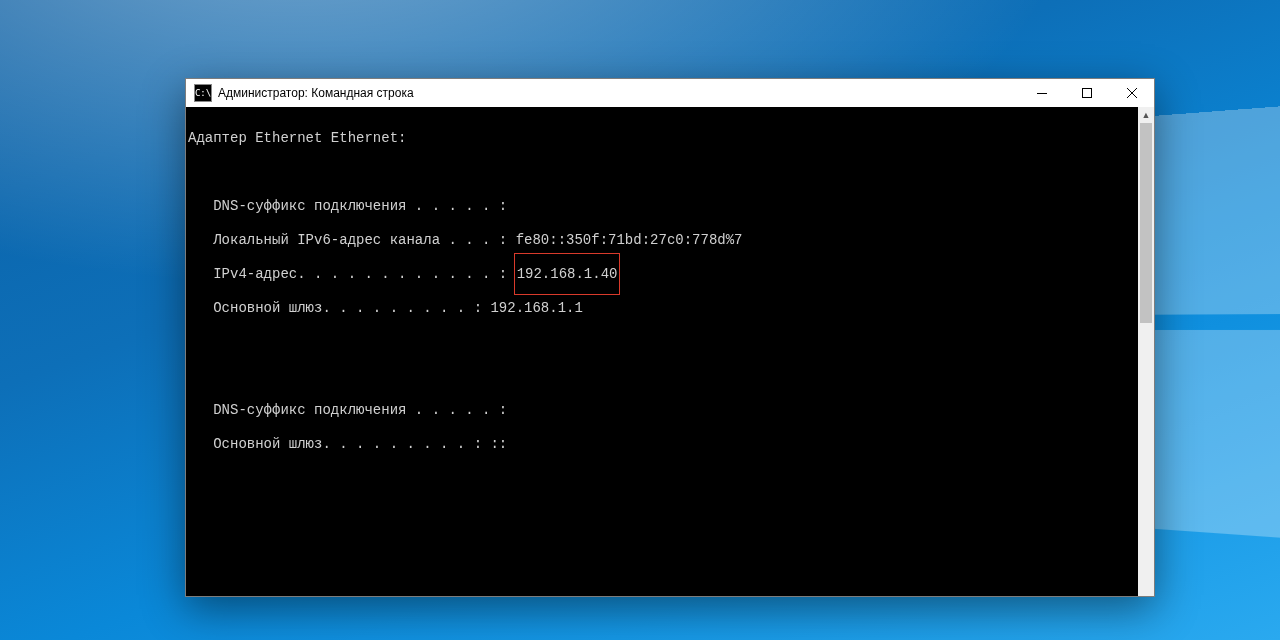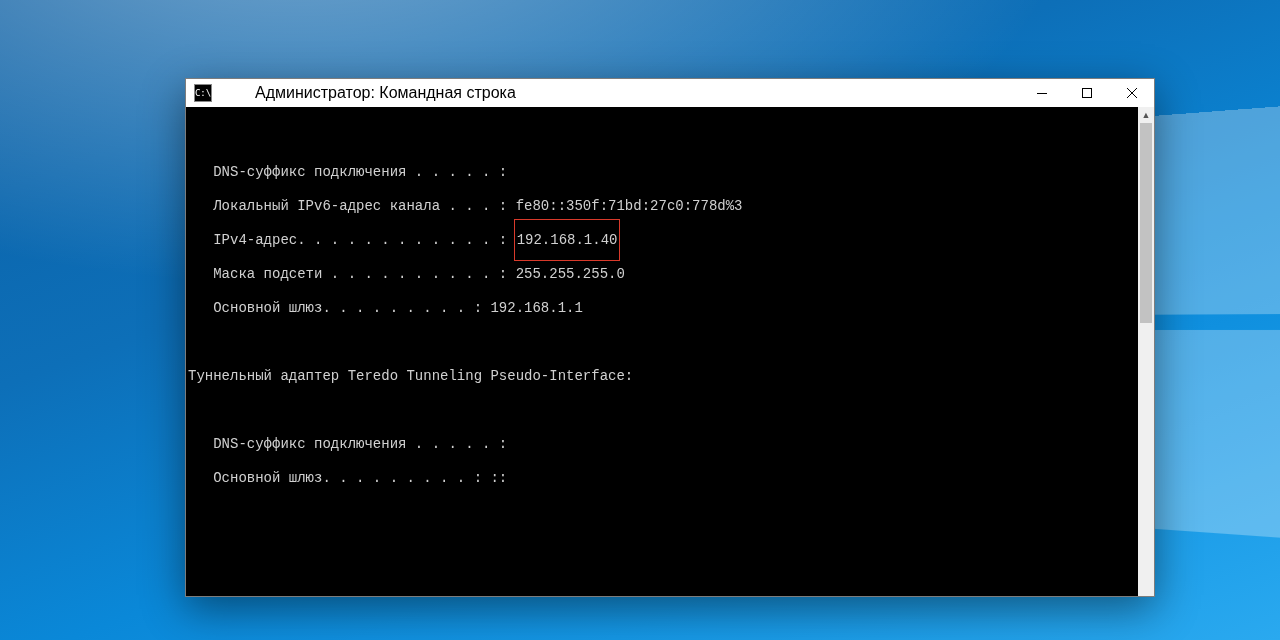--- a/index.html
+++ b/index.html
@@ -67,24 +67,23 @@
     align-items: center;
     justify-content: center;
     font-size: 9px;
     font-family: Consolas, monospace;
     background: #000;
     color: #fff;
     border: 1px solid #888;
     line-height: 1;
   }
   .titlebar .title {
-    font-size: 16px;
+    font-size: 12px;
     color: #000;
     flex: 0 0 auto;
-    margin-left: 37px;
   }
   .titlebar .spacer { flex: 1 1 auto; }
   .titlebar .ctrl {
     width: 45px;
     height: 28px;
     display: flex;
     align-items: center;
     justify-content: center;
     color: #000;
   }
@@ -164,28 +163,27 @@
       </div>
       <div class="ctrl close">
         <svg width="10" height="10" viewBox="0 0 10 10">
             <path d="M0 0 L10 10 M10 0 L0 10" stroke="currentColor" stroke-width="1"></path>
           </svg>
       </div>
     </div>
 
     <div class="client">
       <div class="console">
+<span class="line">Адаптер Ethernet Ethernet:</span>
 <span class="line"> </span>
 <span class="line">   DNS-суффикс подключения . . . . . :</span>
-<span class="line">   Локальный IPv6-адрес канала . . . : fe80::350f:71bd:27c0:778d%3</span>
+<span class="line">   Локальный IPv6-адрес канала . . . : fe80::350f:71bd:27c0:778d%7</span>
 <span class="line"><span>   IPv4-адрес. . . . . . . . . . . . : </span><span class="hl">192.168.1.40</span></span>
-<span class="line">   Маска подсети . . . . . . . . . . : 255.255.255.0</span>
 <span class="line">   Основной шлюз. . . . . . . . . : 192.168.1.1</span>
 <span class="line"> </span>
-<span class="line">Туннельный адаптер Teredo Tunneling Pseudo-Interface:</span>
 <span class="line"> </span>
 <span class="line">   DNS-суффикс подключения . . . . . :</span>
 <span class="line">   Основной шлюз. . . . . . . . . : ::</span>
 <span class="line"> </span>
 
       </div>
       <div class="scrollbar">
         <div class="arrow up">▲</div>
         <div class="thumb"></div>
 

